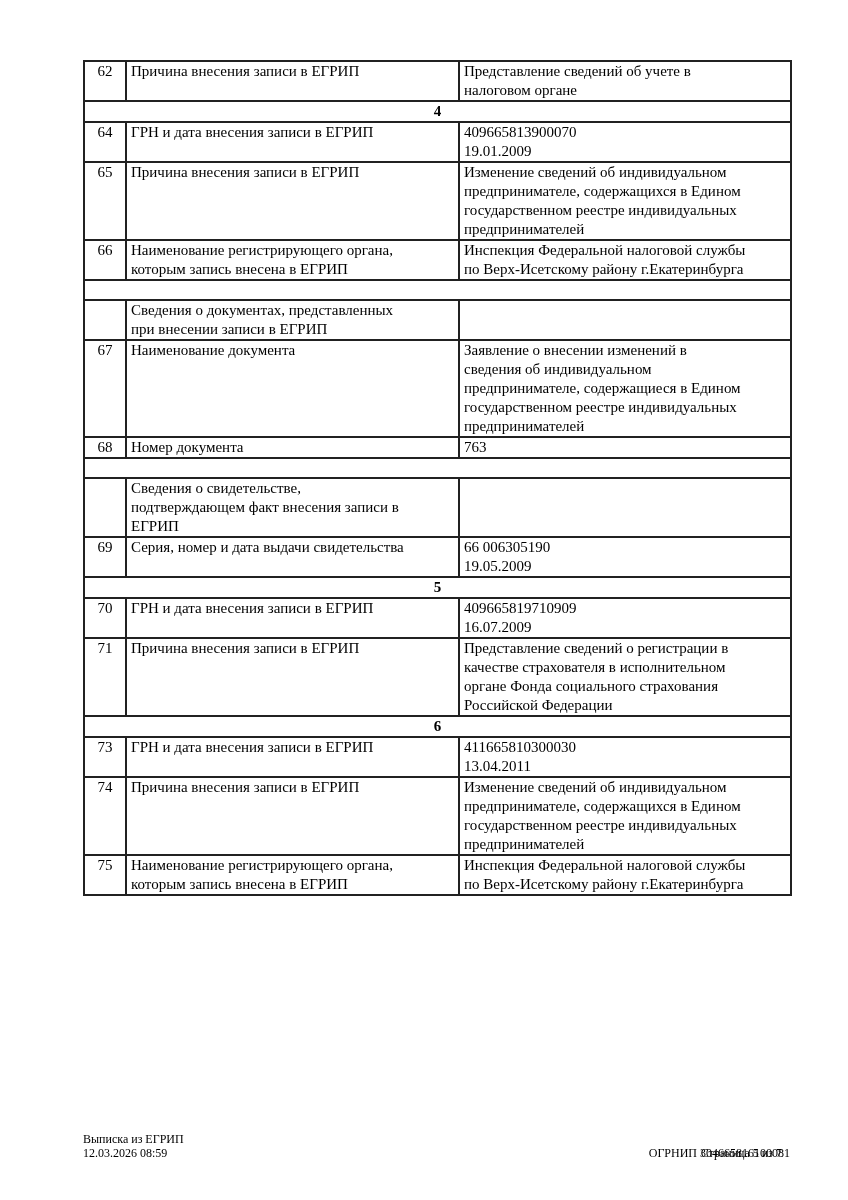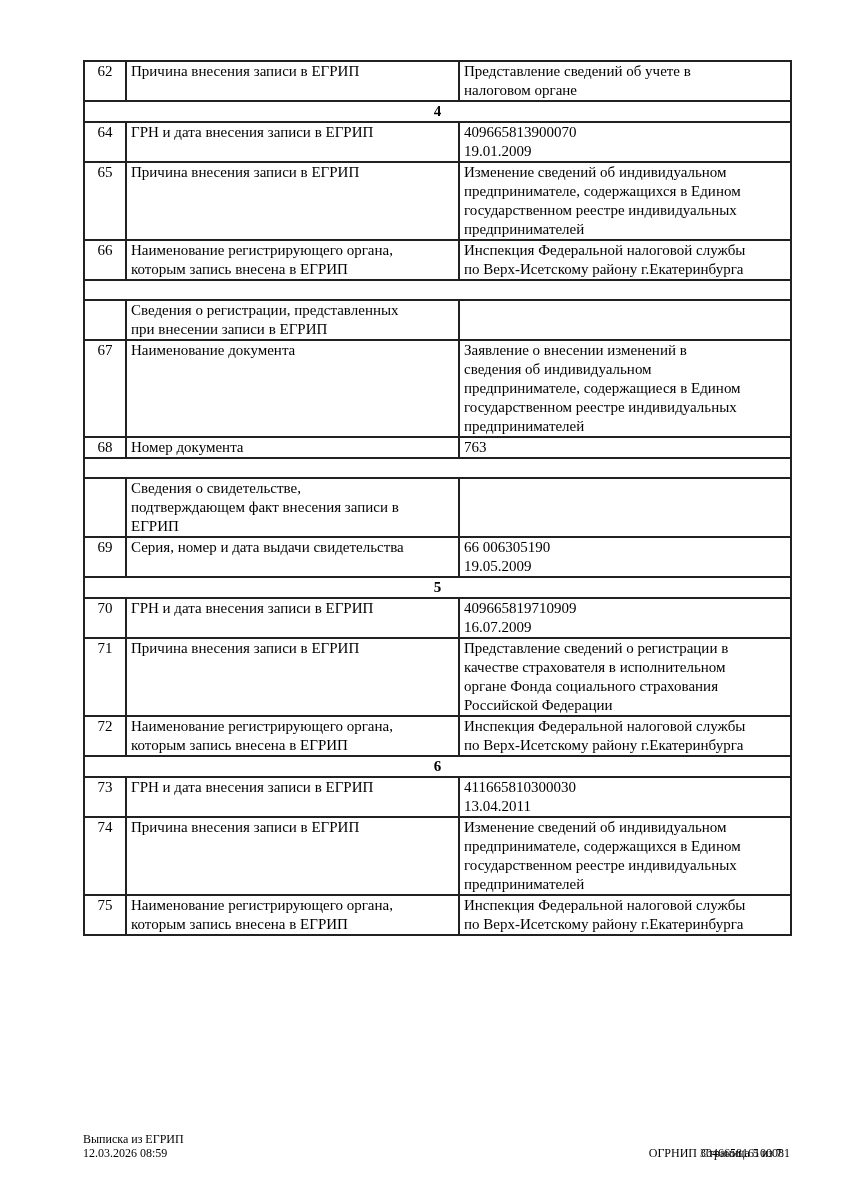--- a/index.html
+++ b/index.html
@@ -96,21 +96,21 @@
         <td>Наименование регистрирующего органа,
 которым запись внесена в ЕГРИП</td>
         <td>Инспекция Федеральной налоговой службы
 по Верх-Исетскому району г.Екатеринбурга</td>
       </tr>
       <tr>
         <td colspan="3" class="spacer"></td>
       </tr>
       <tr>
         <td class="num"></td>
-        <td>Сведения о регистрации, представленных
+        <td>Сведения о документах, представленных
 при внесении записи в ЕГРИП</td>
         <td></td>
       </tr>
       <tr>
         <td class="num">67</td>
         <td>Наименование документа</td>
         <td>Заявление о внесении изменений в
 сведения об индивидуальном
 предпринимателе, содержащиеся в Едином
 государственном реестре индивидуальных
@@ -148,27 +148,20 @@
       </tr>
       <tr>
         <td class="num">71</td>
         <td>Причина внесения записи в ЕГРИП</td>
         <td>Представление сведений о регистрации в
 качестве страхователя в исполнительном
 органе Фонда социального страхования
 Российской Федерации</td>
       </tr>
       <tr>
-        <td class="num">72</td>
-        <td>Наименование регистрирующего органа,
-которым запись внесена в ЕГРИП</td>
-        <td>Инспекция Федеральной налоговой службы
-по Верх-Исетскому району г.Екатеринбурга</td>
-      </tr>
-      <tr>
         <td colspan="3" class="sec">6</td>
       </tr>
       <tr>
         <td class="num">73</td>
         <td>ГРН и дата внесения записи в ЕГРИП</td>
         <td>411665810300030
 13.04.2011</td>
       </tr>
       <tr>
         <td class="num">74</td>

